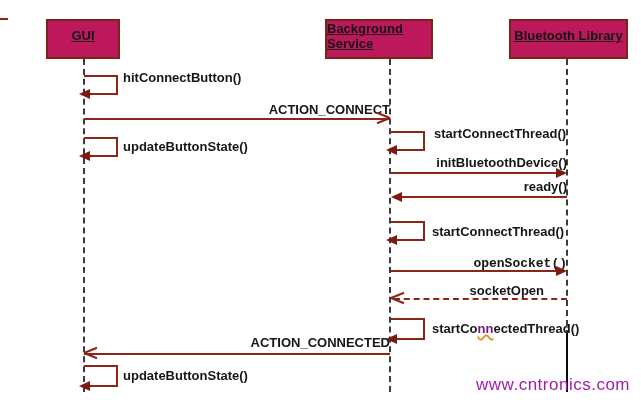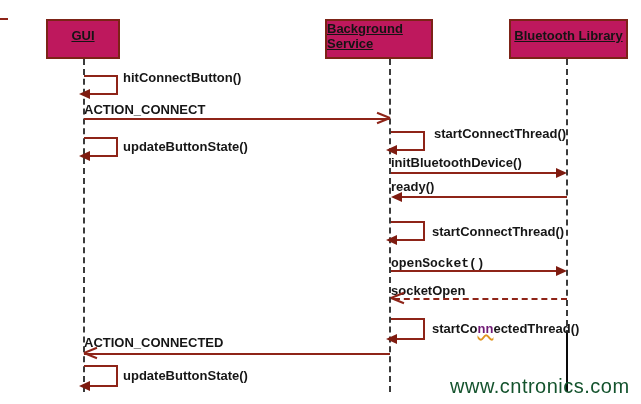--- a/index.html
+++ b/index.html
@@ -14,23 +14,23 @@
   .mdash{position:absolute;height:0;border-top:2px dashed #8e2418;}
   .loop{position:absolute;box-sizing:border-box;width:34px;border:2px solid #8e2418;border-left:none;}
   .tri-l{position:absolute;width:0;height:0;border-top:5px solid transparent;
          border-bottom:5px solid transparent;border-right:11px solid #7e1b10;}
   .tri-r{position:absolute;width:0;height:0;border-top:5px solid transparent;
          border-bottom:5px solid transparent;border-left:11px solid #7e1b10;}
   .oa{position:absolute;width:14px;height:2px;background:#8e2418;}
   .oa.r{transform-origin:100% 50%;}
   .oa.l{transform-origin:0 50%;}
   .lbl{position:absolute;font-size:13px;font-weight:600;color:#161616;white-space:nowrap;}
-  .lbl.c{text-align:left;}
+  .lbl.c{text-align:right;}
   .squig{color:#701a75;text-decoration:underline wavy #e09520 2px;}
-  .wm{position:absolute;font-size:20px;color:#14532d;letter-spacing:.5px;text-align:left;}
+  .wm{position:absolute;font-size:17px;color:#a21caf;letter-spacing:.5px;text-align:right;}
   .tick{position:absolute;height:2px;background:#8e2418;}
 </style>
 </head>
 <body>
 
 <div class="stage">
 
   <div class="tick" style="left:0;top:18px;width:8px;"></div>
 
   <div class="life" style="left:83px;top:59px;height:333px;"></div>
@@ -74,21 +74,21 @@
   <div class="tri-l" style="left:391px;top:192px;"></div>
 
   <div class="loop" style="left:391px;top:221px;height:20px;"></div>
   <div class="tri-l" style="left:386px;top:235px;"></div>
   <div class="lbl" style="left:432px;top:224px;">startConnectThread()</div>
 
   <div class="lbl c" style="left:391px;top:256px;width:176px;font-family:Liberation Mono, monospace;">openSocket()</div>
   <div class="mline" style="left:391px;top:270px;width:167px;"></div>
   <div class="tri-r" style="left:556px;top:266px;"></div>
 
-  <div class="lbl c" style="left:391px;top:283px;width:176px;">socketOpen</div>
+  <div class="lbl c" style="left:368px;top:283px;width:176px;">socketOpen</div>
   <div class="mdash" style="left:394px;top:298px;width:173px;"></div>
   <div class="oa l" style="left:391px;top:297px;transform:rotate(22deg);"></div>
   <div class="oa l" style="left:391px;top:297px;transform:rotate(-22deg);"></div>
 
   <div class="loop" style="left:391px;top:318px;height:22px;"></div>
   <div class="tri-l" style="left:386px;top:334px;"></div>
   <div class="lbl" style="left:432px;top:321px;"><span>startCo</span><span class="squig">nn</span><span>ectedThread()</span></div>
 
   <div class="lbl c" style="left:84px;top:335px;width:306px;">ACTION_CONNECTED</div>
   <div class="mline" style="left:84px;top:353px;width:306px;"></div>

